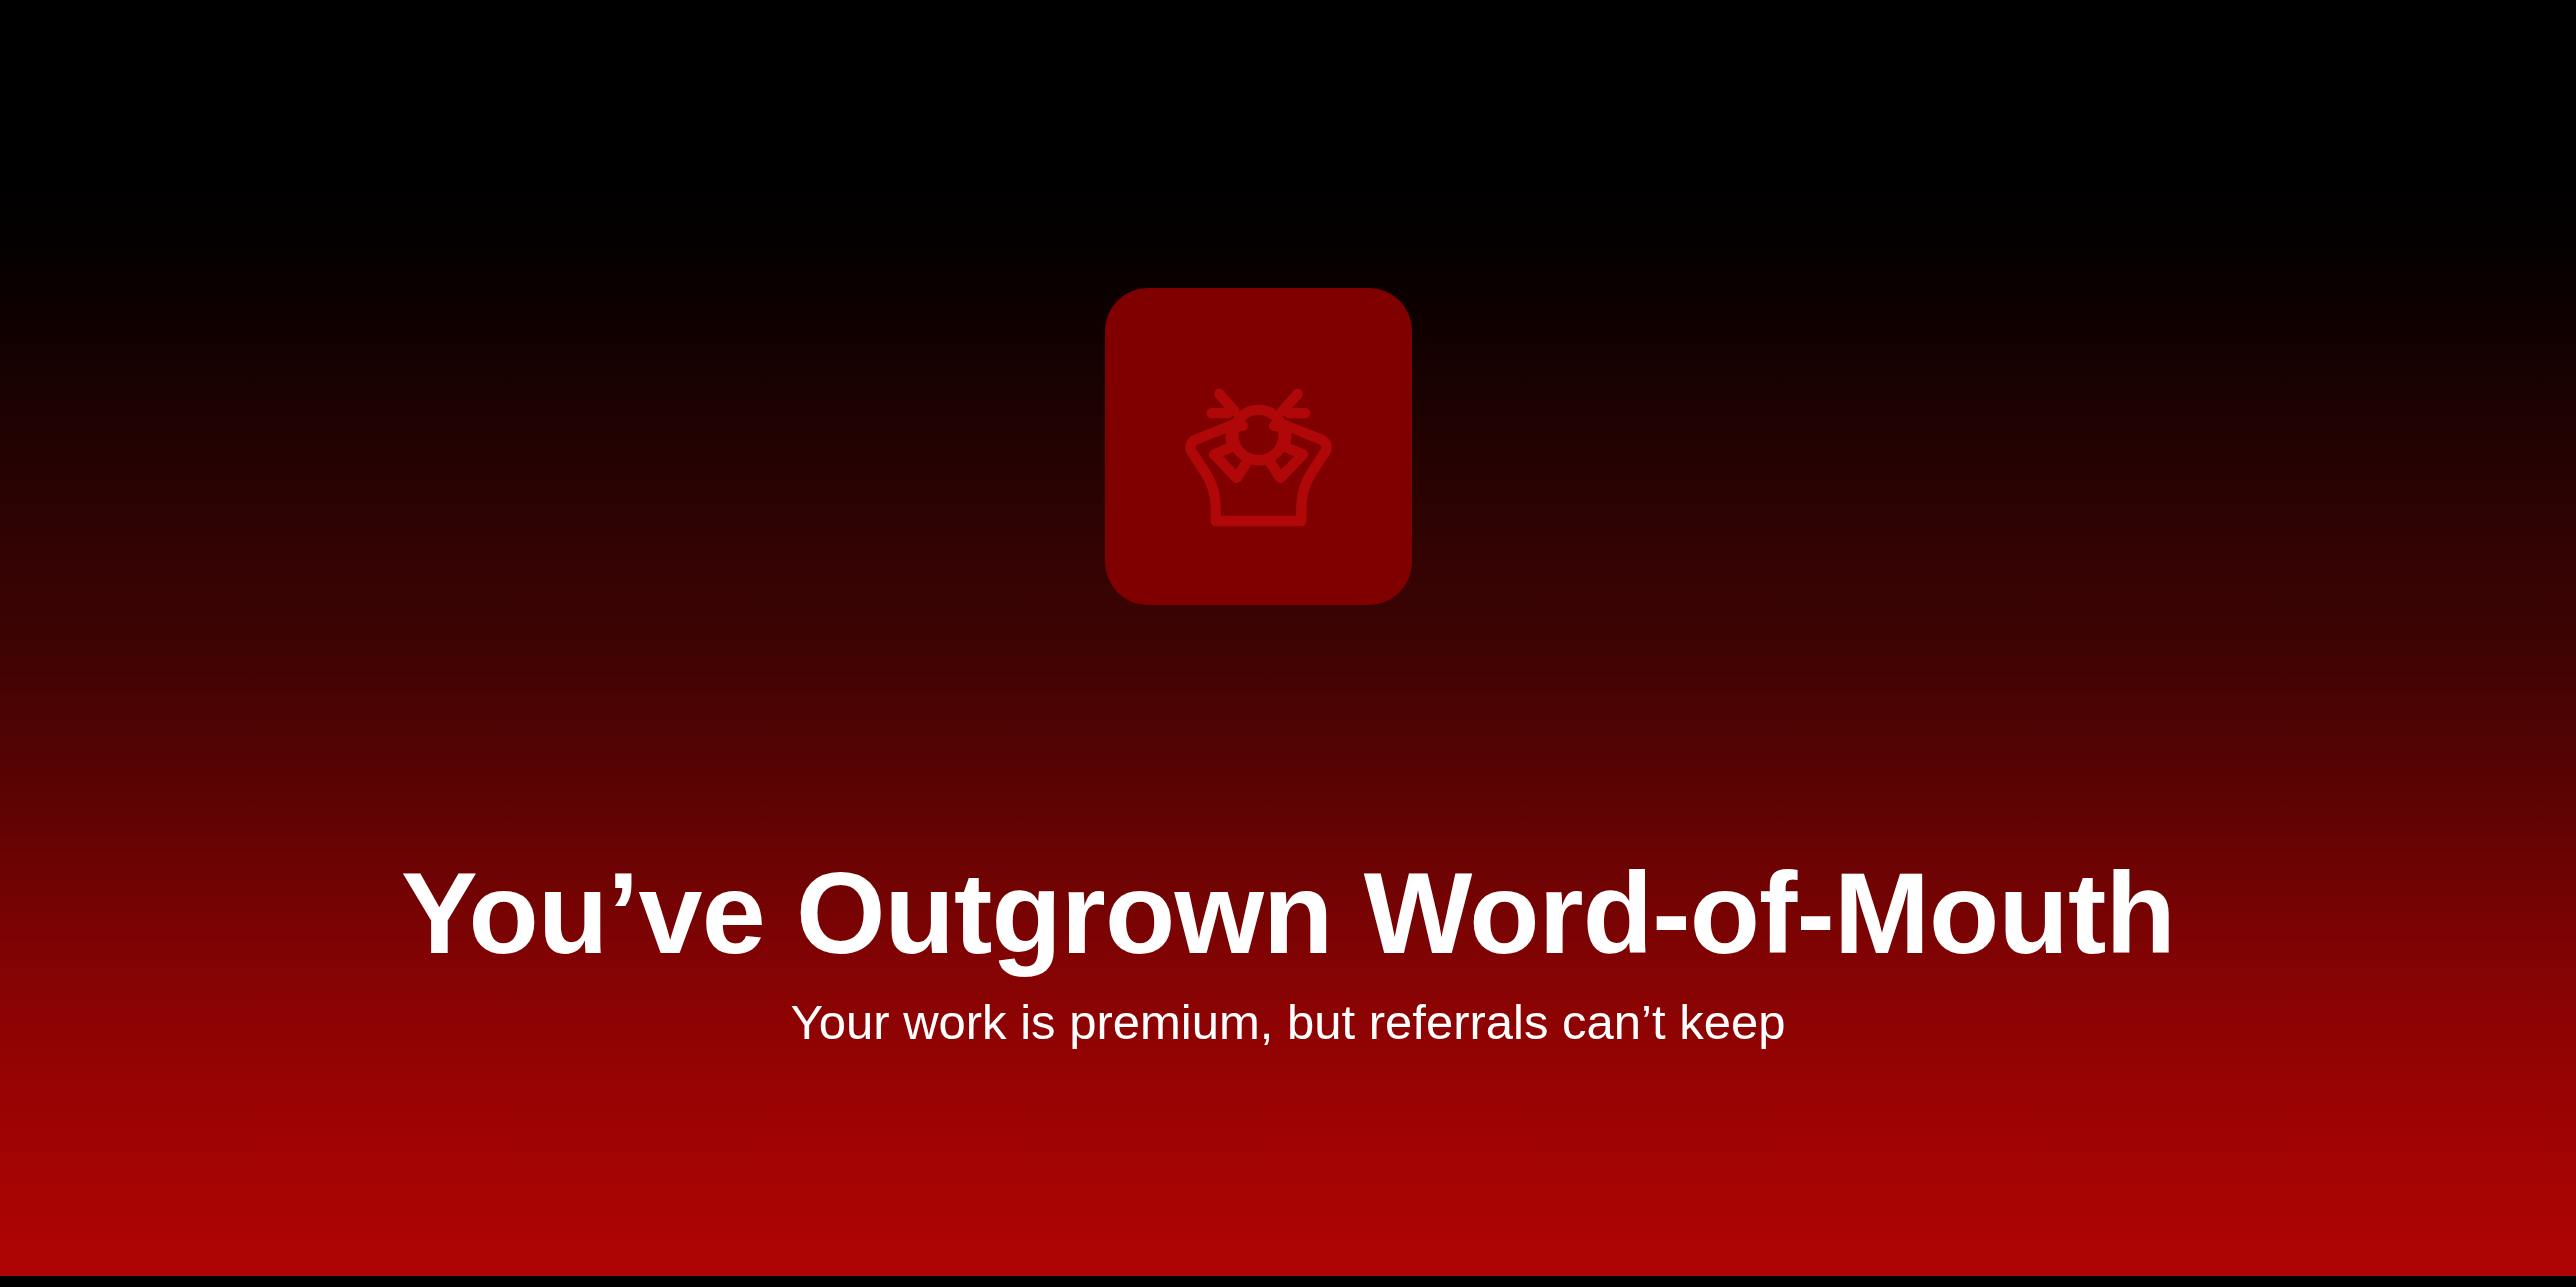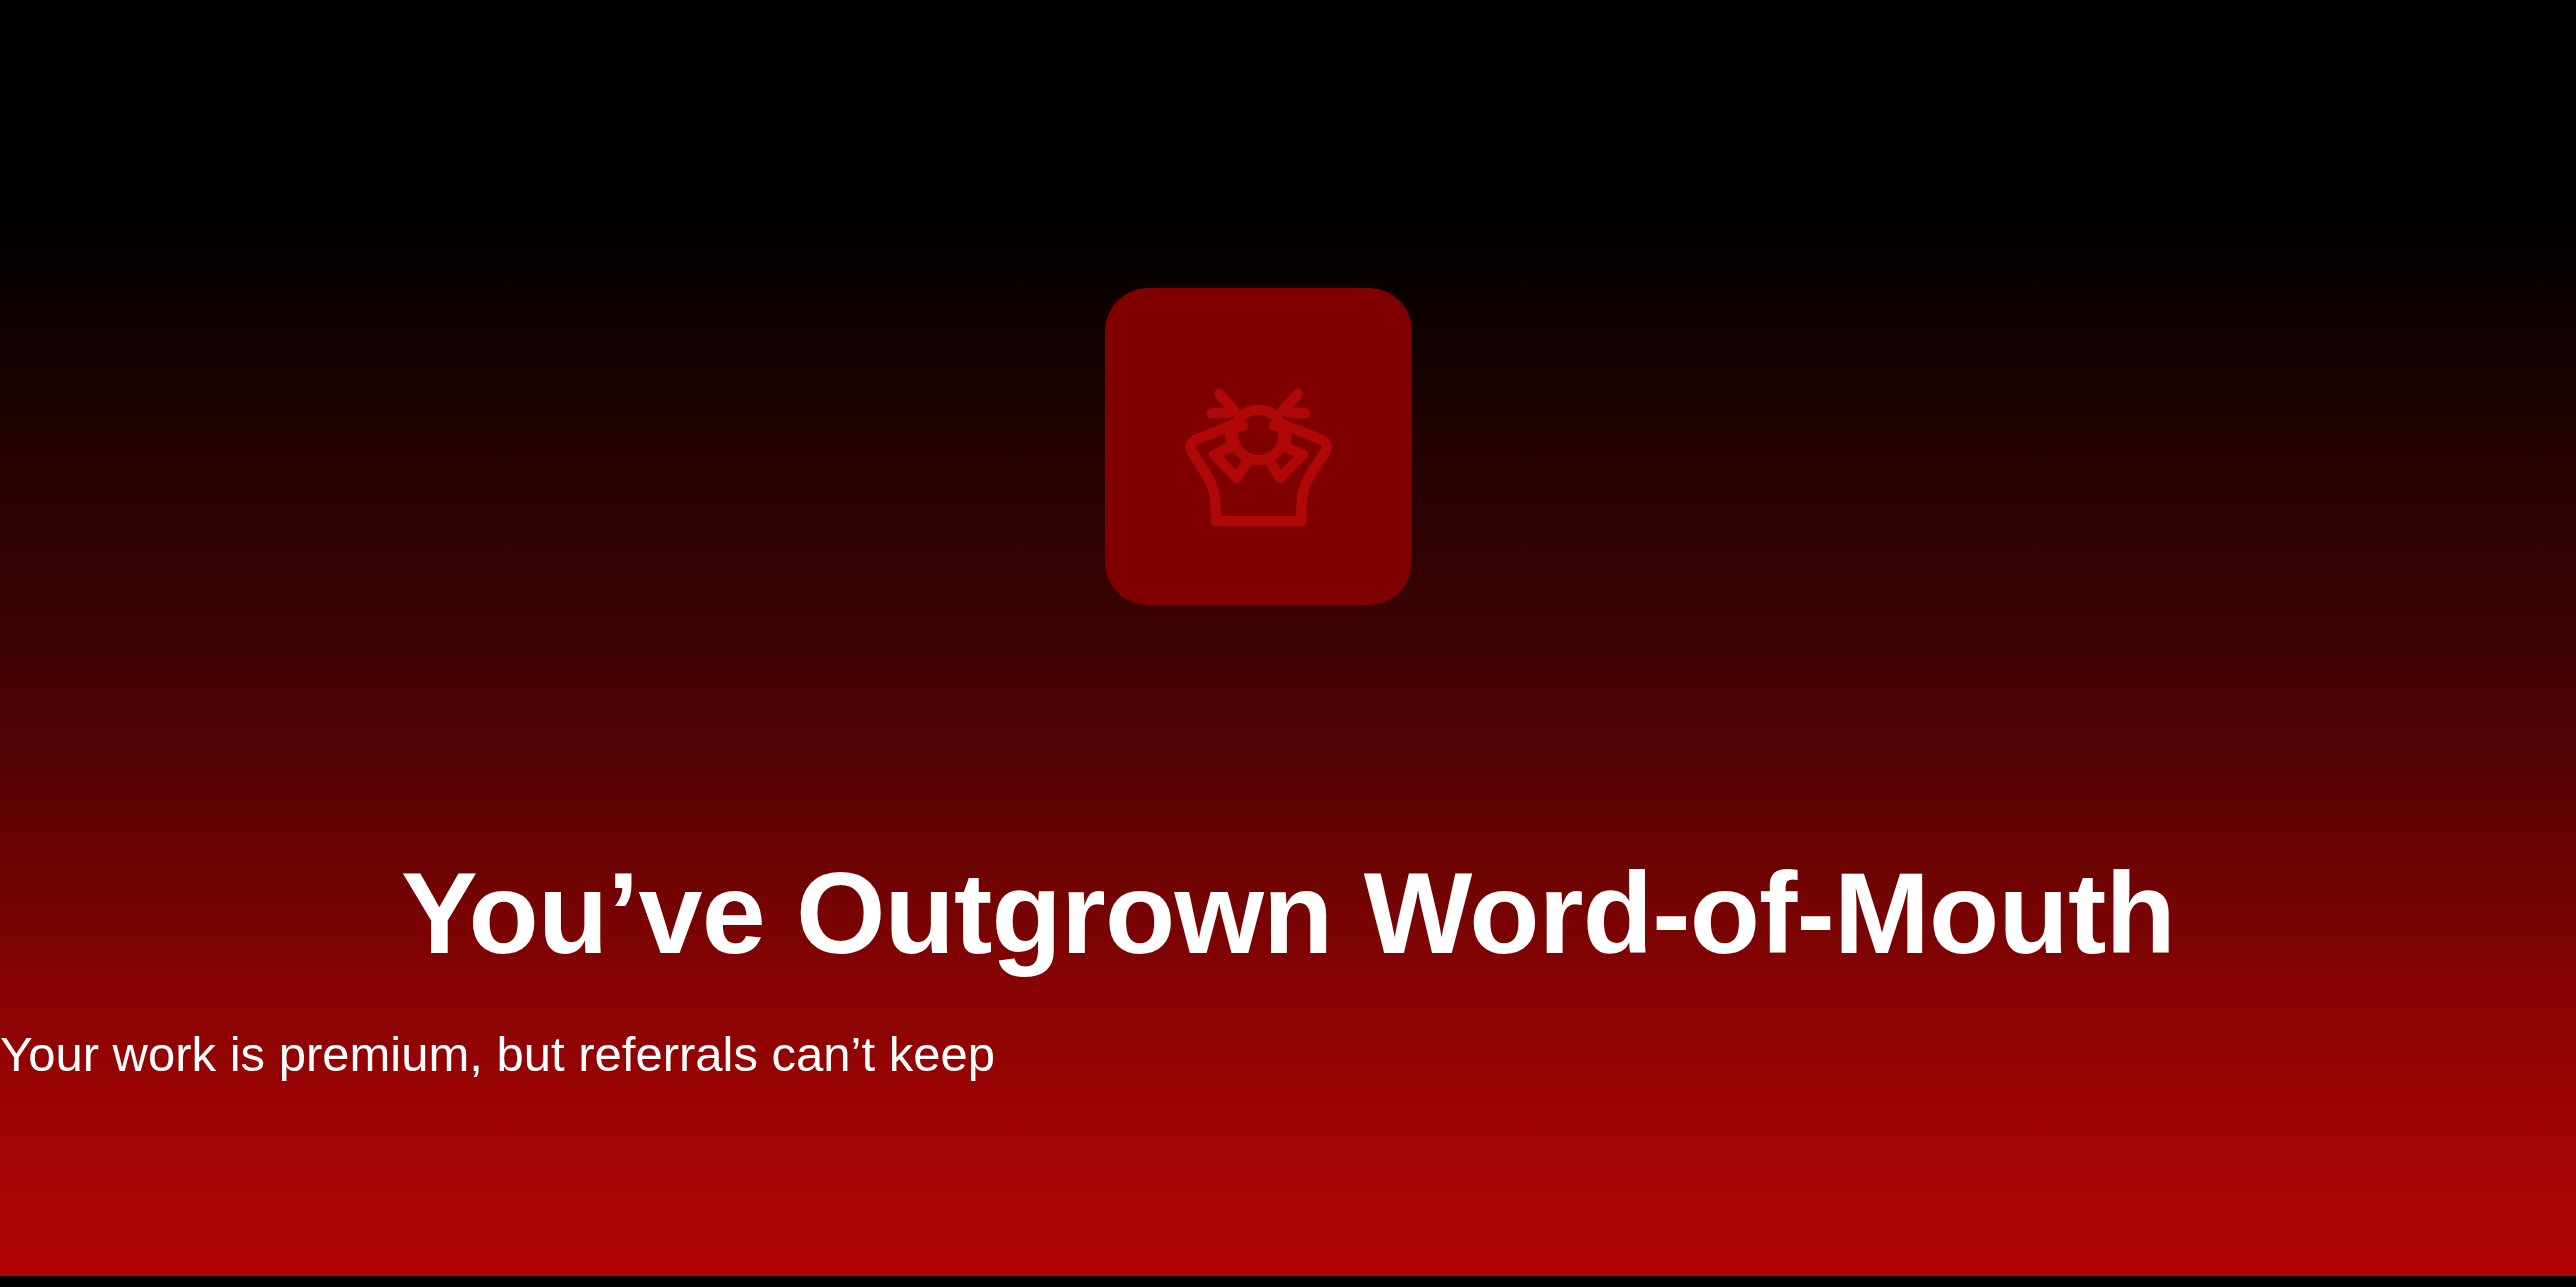--- a/index.html
+++ b/index.html
@@ -91,23 +91,24 @@
     font-size: 115px;
     font-weight: 700;
     letter-spacing: -0.8px;
     line-height: 1.1;
     white-space: nowrap;
   }
 
   
   .subtitle {
     position: absolute;
-    top: 966px;
+    top: 934px;
     left: 0;
     width: 100%;
+    text-align: center;
     color: #ffffff;
     font-size: 49px;
     font-weight: 400;
     line-height: 79px;
   }
   .subtitle-line {
     display: block;
     white-space: nowrap;
   }
 </style>

